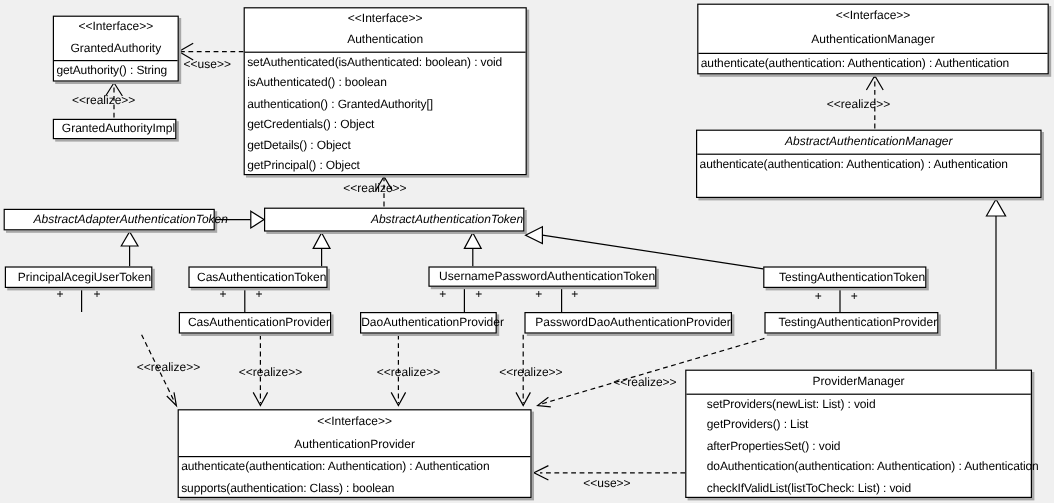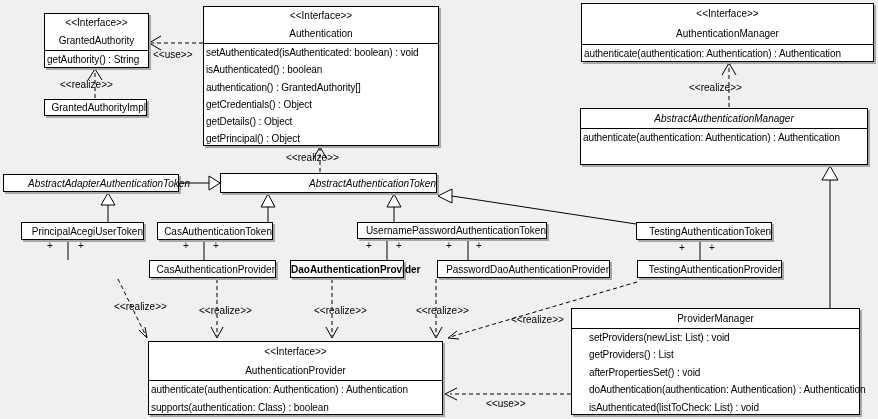--- a/index.html
+++ b/index.html
@@ -166,37 +166,37 @@
   </div>
 
   <div class="box one it" style="left:3px;top:174px;width:176px;height:18px;line-height:17px;padding-left:24px;">
     <span>AbstractAdapterAuthenticationToken</span>
   </div>
 
   <div class="box one it" style="left:220px;top:173px;width:217px;height:20px;line-height:19px;">
     <span>AbstractAuthenticationToken</span>
   </div>
 
-  <div class="box one" style="left:4px;top:222px;width:123px;height:18px;line-height:17px;margin-left:17px;">
+  <div class="box one" style="left:4px;top:222px;width:123px;height:18px;line-height:17px;">
     <span>PrincipalAcegiUserToken</span>
   </div>
   <div class="box one" style="left:157px;top:222px;width:116px;height:18px;line-height:17px;">
     <span>CasAuthenticationToken</span>
   </div>
   <div class="box one" style="left:357px;top:222px;width:190px;height:17px;line-height:16px;">
     <span>UsernamePasswordAuthenticationToken</span>
   </div>
   <div class="box one" style="left:636px;top:222px;width:136px;height:18px;line-height:17px;">
     <span>TestingAuthenticationToken</span>
   </div>
 
   <div class="box one" style="left:149px;top:260px;width:127px;height:18px;line-height:17px;">
     <span>CasAuthenticationProvider</span>
   </div>
-  <div class="box one" style="left:290px;top:260px;width:114px;height:18px;line-height:17px;font-weight:bold;">
+  <div class="box one" style="left:300px;top:260px;width:114px;height:18px;line-height:17px;">
     <span>DaoAuthenticationProvider</span>
   </div>
   <div class="box one" style="left:437px;top:260px;width:173px;height:18px;line-height:17px;">
     <span>PasswordDaoAuthenticationProvider</span>
   </div>
   <div class="box one" style="left:637px;top:260px;width:145px;height:18px;line-height:17px;">
     <span>TestingAuthenticationProvider</span>
   </div>
 
   <div class="box b-ap" style="left:148px;top:341px;width:295px;height:74px;">
@@ -207,21 +207,21 @@
     <div class="m">authenticate(authentication: Authentication) : Authentication</div>
     <div class="m">supports(authentication: Class) : boolean</div>
   </div>
 
   <div class="box b-pm" style="left:571px;top:308px;width:289px;height:107px;">
     <div class="hdr" style="height:19px;">ProviderManager</div>
     <div class="m">setProviders(newList: List) : void</div>
     <div class="m">getProviders() : List</div>
     <div class="m">afterPropertiesSet() : void</div>
     <div class="m">doAuthentication(authentication: Authentication) : Authentication</div>
-    <div class="m">isAuthenticated(listToCheck: List) : void</div>
+    <div class="m">checkIfValidList(listToCheck: List) : void</div>
   </div>
 
   <span class="lbl" style="left:153px;top:49px;">&lt;&lt;use&gt;&gt;</span>
   <span class="lbl" style="left:60px;top:79px;">&lt;&lt;realize&gt;&gt;</span>
   <span class="lbl" style="left:286px;top:152px;">&lt;&lt;realize&gt;&gt;</span>
   <span class="lbl" style="left:689px;top:82px;">&lt;&lt;realize&gt;&gt;</span>
   <span class="lbl" style="left:114px;top:301px;">&lt;&lt;realize&gt;&gt;</span>
   <span class="lbl" style="left:199px;top:305px;">&lt;&lt;realize&gt;&gt;</span>
   <span class="lbl" style="left:314px;top:305px;">&lt;&lt;realize&gt;&gt;</span>
   <span class="lbl" style="left:416px;top:305px;">&lt;&lt;realize&gt;&gt;</span>

